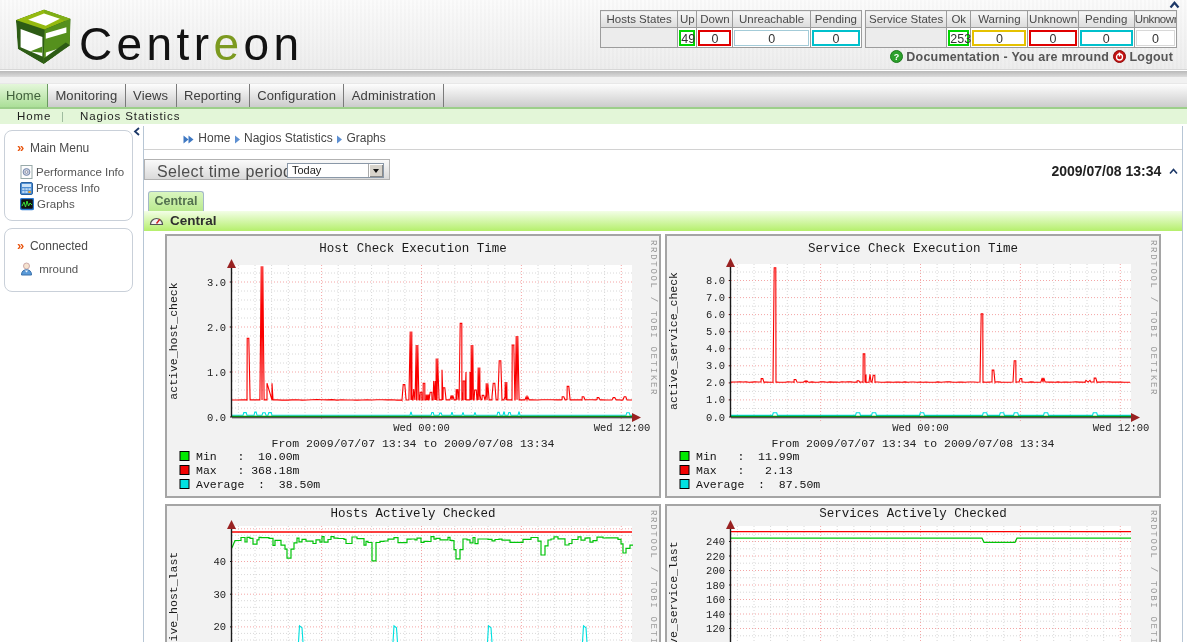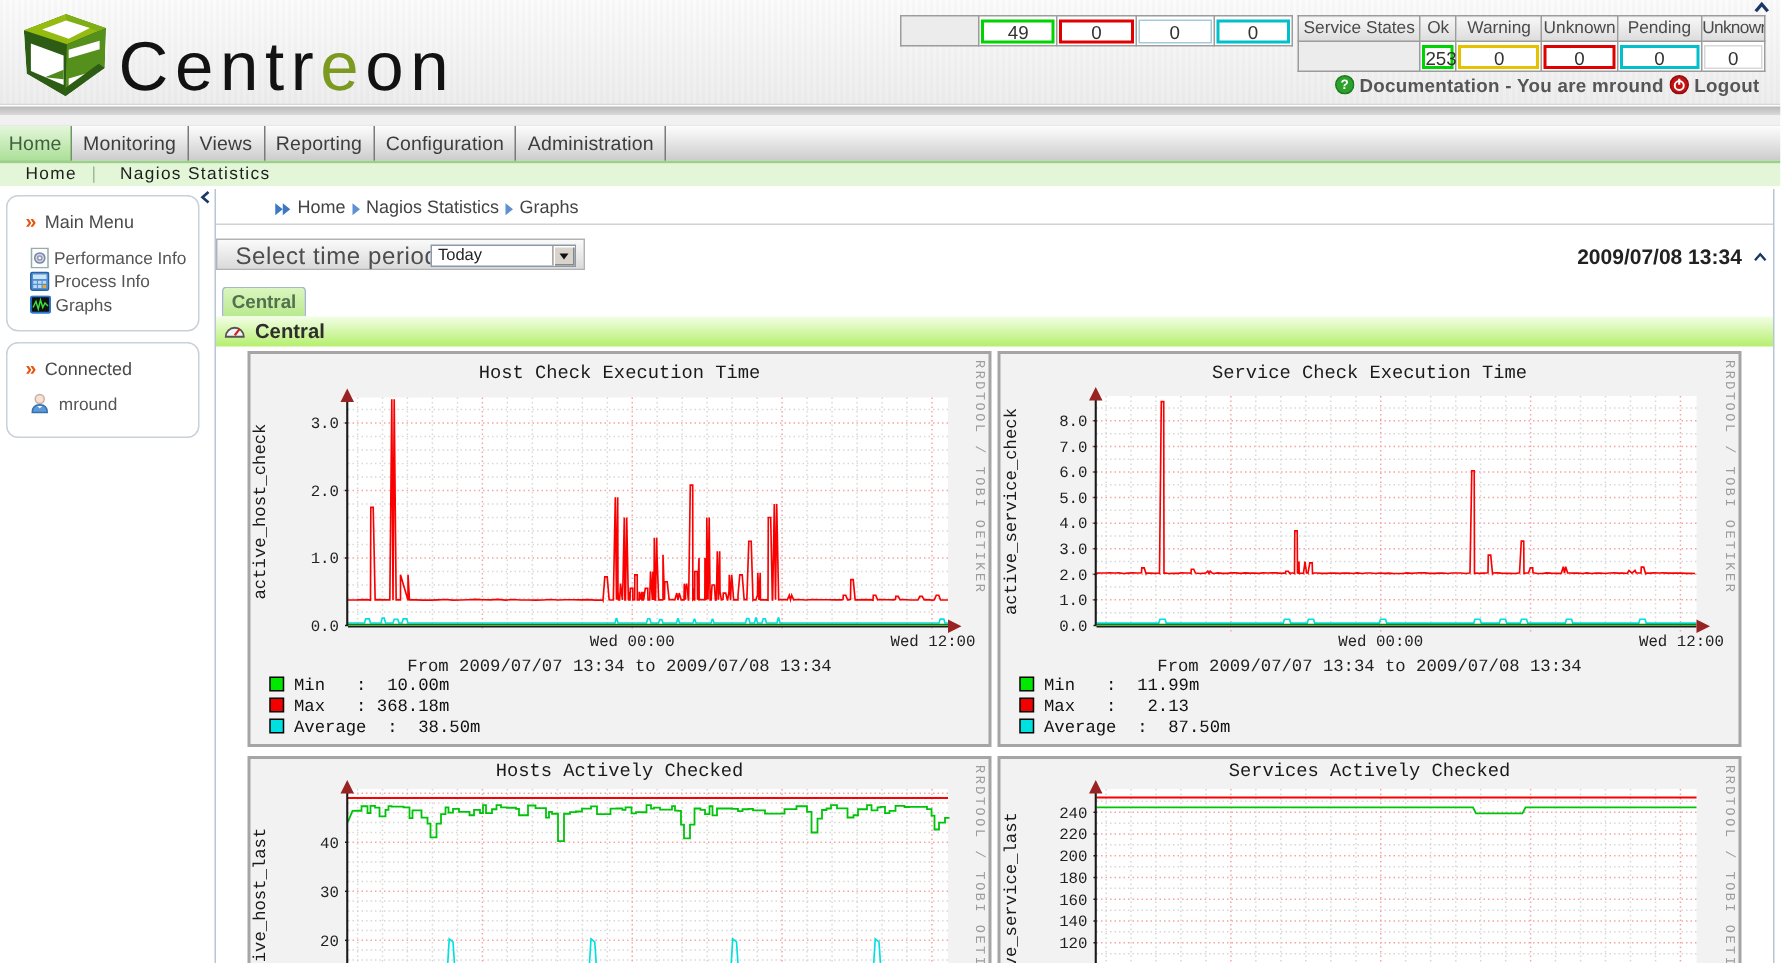--- a/index.html
+++ b/index.html
@@ -81,20 +81,27 @@
   <polygon points="44.8,52.4 65.4,46.3 65.4,51.9 44.8,58" fill="#ffffff"></polygon>
   <polygon points="42.5,64.8 69.4,45.6 64.8,42.5 42.5,58.6" fill="#2d5c15"></polygon>
   <polygon points="19.6,29 41.4,37 41.4,56.6 19.6,47.3" fill="#ffffff"></polygon>
   <polygon points="41.4,46.5 29,51.5 41.4,52.8" fill="#4f8a1d"></polygon>
   </g>
 </svg>
 <div class="abs" id="brand">Centr<span class="g">e</span>on</div>
 
 <table class="st abs" style="left:600px;top:10px;width:262px">
 <tbody>
+      <tr class="h">
+        <td style="width:77px">Hosts States</td>
+        <td style="width:19px">Up</td>
+        <td style="width:36px">Down</td>
+        <td style="width:77px">Unreachable</td>
+        <td style="width:51px">Pending</td>
+      </tr>
 <tr class="v">
         <td class="e"></td>
         <td>
           <div class="box" style="border:2px solid #00d400">49</div>
         </td>
 <td>
           <div class="box" style="border:2px solid #e00000">0</div>
         </td>
 <td>
           <div class="box" style="border:1px solid #a3cbd8;line-height:16px">0</div>

